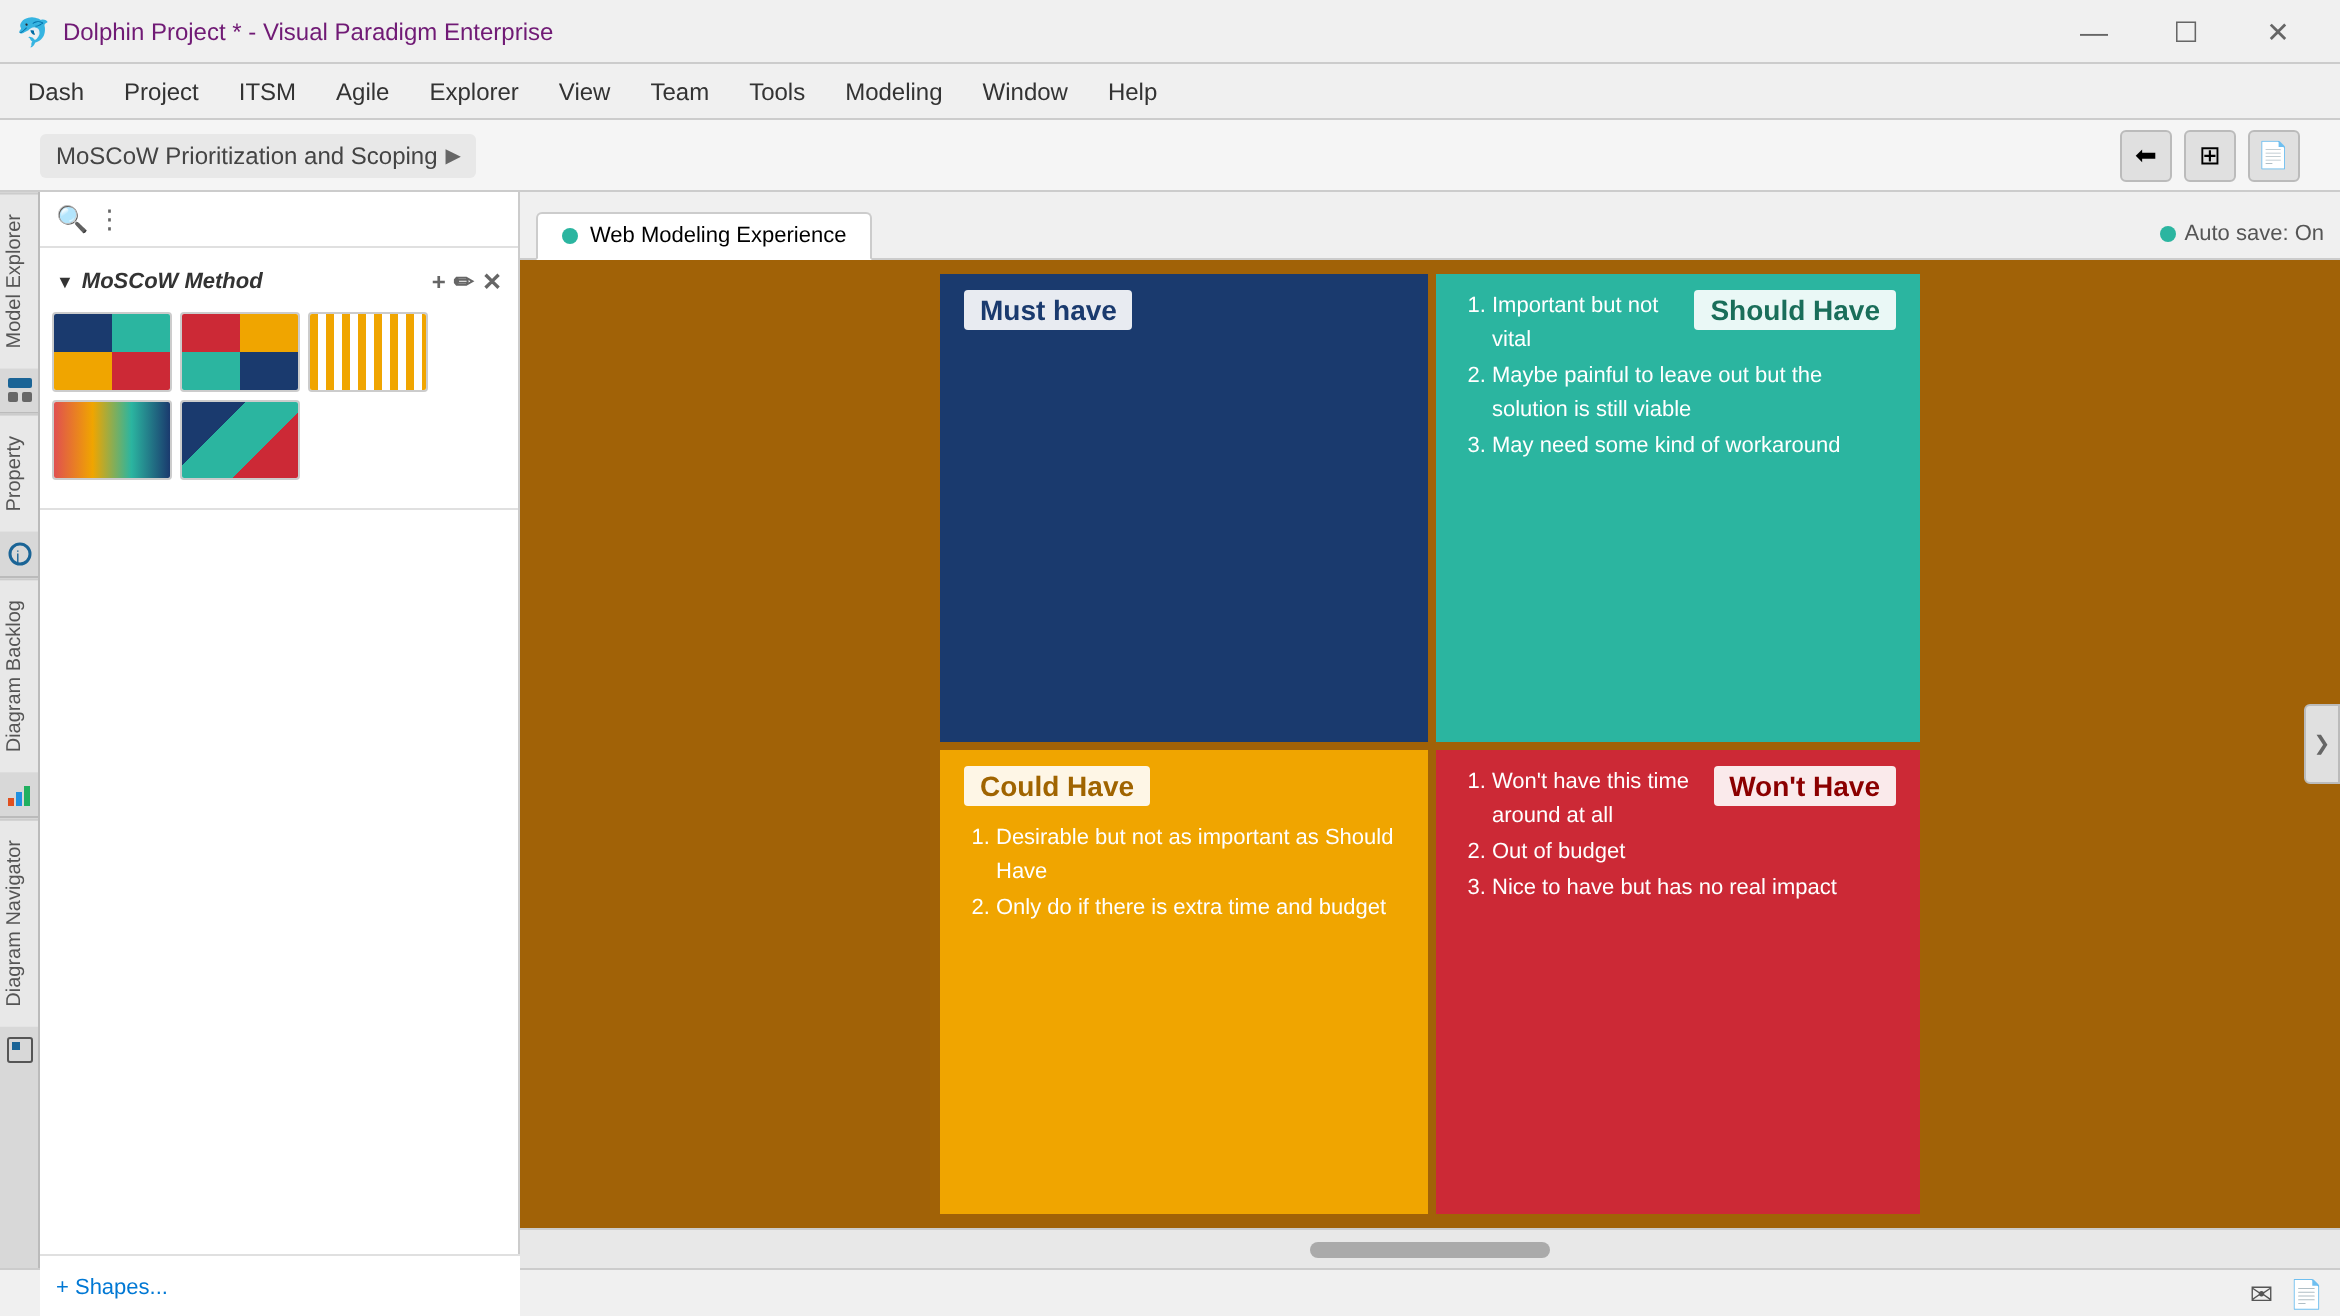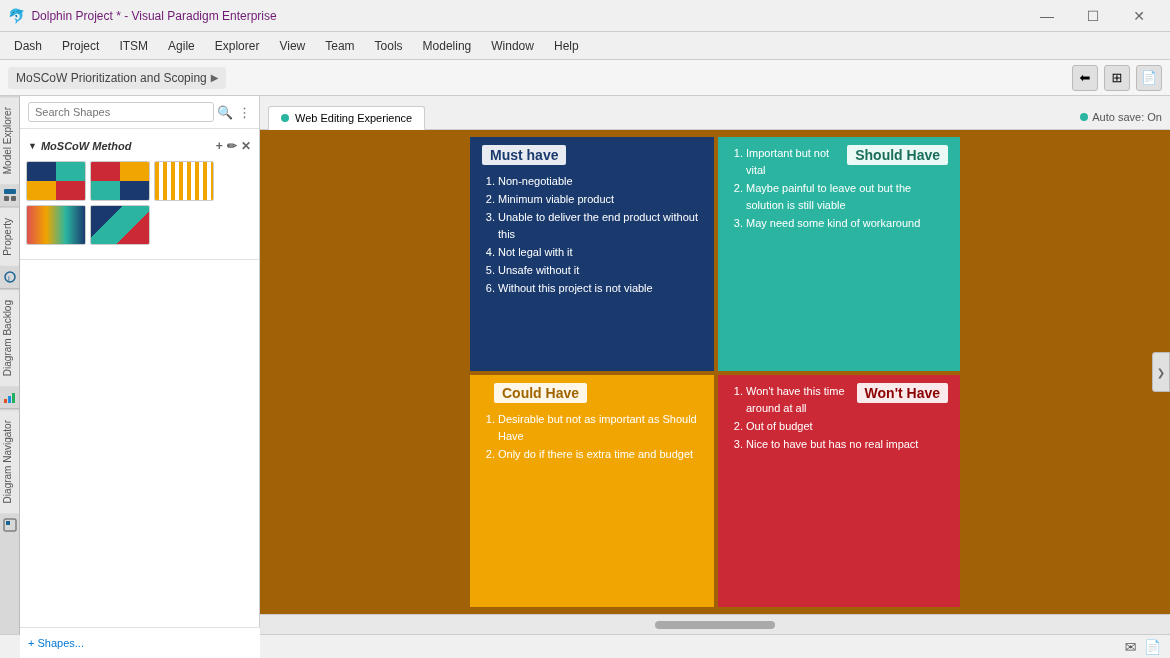--- a/index.html
+++ b/index.html
@@ -37,21 +37,21 @@
       cursor: pointer;
       border-radius: 2px;
     }
 
     
     #toolbar {
       height: 36px;
       background: #f5f5f5;
       display: flex;
       align-items: center;
-      padding: 0 8px;
+      padding: 0 20px;
       border-bottom: 1px solid #ccc;
       gap: 4px;
     }
     .breadcrumb-item {
       font-size: 12px;
       color: #444;
       padding: 4px 8px;
       background: #e8e8e8;
       border-radius: 3px;
       display: flex; align-items: center; gap: 4px;
@@ -218,21 +218,21 @@
       padding: 2px 8px;
       font-size: 14px;
       font-weight: bold;
       color: #333;
       background: rgba(255,255,255,0.9);
       border-radius: 2px;
       margin-bottom: 8px;
     }
     .q-must .quadrant-title-box { color: #1a3a6e; }
     .q-should .quadrant-title-box { color: #1a6e5a; float: right; }
-    .q-could .quadrant-title-box { color: #a06400; margin-left: 12px; }
+    .q-could .quadrant-title-box { color: #a06400; }
     .q-wont .quadrant-title-box { color: #8b0000; float: right; }
 
     
     #scrollbar-area {
       height: 20px;
       background: #e8e8e8;
       border-top: 1px solid #ccc;
       position: relative;
     }
     #scrollbar-thumb {
@@ -360,21 +360,20 @@
       <svg width="14" height="14" viewBox="0 0 14 14">
           <rect x="1" y="1" width="12" height="12" rx="1" stroke="#555" stroke-width="1" fill="none"></rect>
           <rect x="3" y="3" width="4" height="4" fill="#1a6496"></rect>
         </svg>
     </div>
   </div>
 
   <div id="shapes-panel">
 
     <div id="search-bar">
-      <input id="search-input" type="text" class="search-input" placeholder="Search Shapes" style="">
       <span class="search-icon-btn">🔍</span>
       <span class="menu-dots">⋮</span>
     </div>
 
     <div id="shape-library">
       <div class="library-header">
         <span class="arrow">▼</span>
         <span style="font-size:11px;font-weight:bold;color:#333;font-style:italic;">MoSCoW Method</span>
         <div class="library-controls">
           <span class="lib-ctrl-btn">+</span>
@@ -418,44 +417,36 @@
     <div id="shapes-footer" style="margin-top:auto; padding:8px; border-top:1px solid #e0e0e0; position:absolute; bottom:0; width:240px; background:#fff;">
       <a style="color:#0078d4; font-size:11px; cursor:pointer; text-decoration:none;">+ Shapes...</a>
     </div>
   </div>
 
   <div id="canvas-area" style="flex:1; background:#f8f8f8; position:relative; display:flex; flex-direction:column;">
 
     <div id="diagram-tab-bar" style="height:34px;background:#f0f0f0;border-bottom:1px solid #ccc;display:flex;align-items:flex-end;padding:0 8px;gap:4px;">
       <div class="diag-tab active">
         <span class="dot" style="width:8px;height:8px;border-radius:50%;background:#2bb5a0;display:inline-block;"></span>
-        <span style="font-size:11px;">Web Editing Experience</span>
+        <span style="font-size:11px;">Web Modeling Experience</span>
       </div>
       <div class="autosave" style="margin-left:auto;font-size:11px;color:#555;display:flex;align-items:center;gap:4px;padding-bottom:6px;">
         <span style="width:8px;height:8px;border-radius:50%;background:#2bb5a0;display:inline-block;"></span>
         <span>Auto save: On</span>
       </div>
     </div>
 
     <div id="canvas" style="flex:1;background:#a16207;position:relative;overflow:auto;display:flex;align-items:center;justify-content:center;">
 
       <div id="moscow-diagram" style="width:490px;height:470px;position:relative;">
 
         <div class="moscow-quadrant q-must" style="position:absolute;top:0;left:0;width:244px;height:234px;background:#1a3a6e;padding:8px 12px;">
           <div class="quadrant-title-box">
             <span style="font-size:14px;font-weight:bold;color:#1a3a6e;">Must have</span>
           </div>
-          <ol class="quadrant-list" style="font-size:11px;color:#fff;padding-left:16px;line-height:1.55;clear:both;">
-            <li>Non-negotiable</li>
-            <li>Minimum viable product</li>
-            <li>Unable to deliver the end product without this</li>
-            <li>Not legal with it</li>
-            <li>Unsafe without it</li>
-            <li>Without this project is not viable</li>
-          </ol>
         </div>
 
         <div class="moscow-quadrant q-should" style="position:absolute;top:0;left:248px;width:242px;height:234px;background:#2bb5a0;padding:8px 12px;">
           <div style="text-align:right;">
             <div class="quadrant-title-box">
               <span style="font-size:14px;font-weight:bold;color:#1a6e5a;">Should Have</span>
             </div>
           </div>
           <ol class="quadrant-list" style="font-size:11px;color:#fff;padding-left:16px;line-height:1.55;">
             <li>Important but not vital</li>

